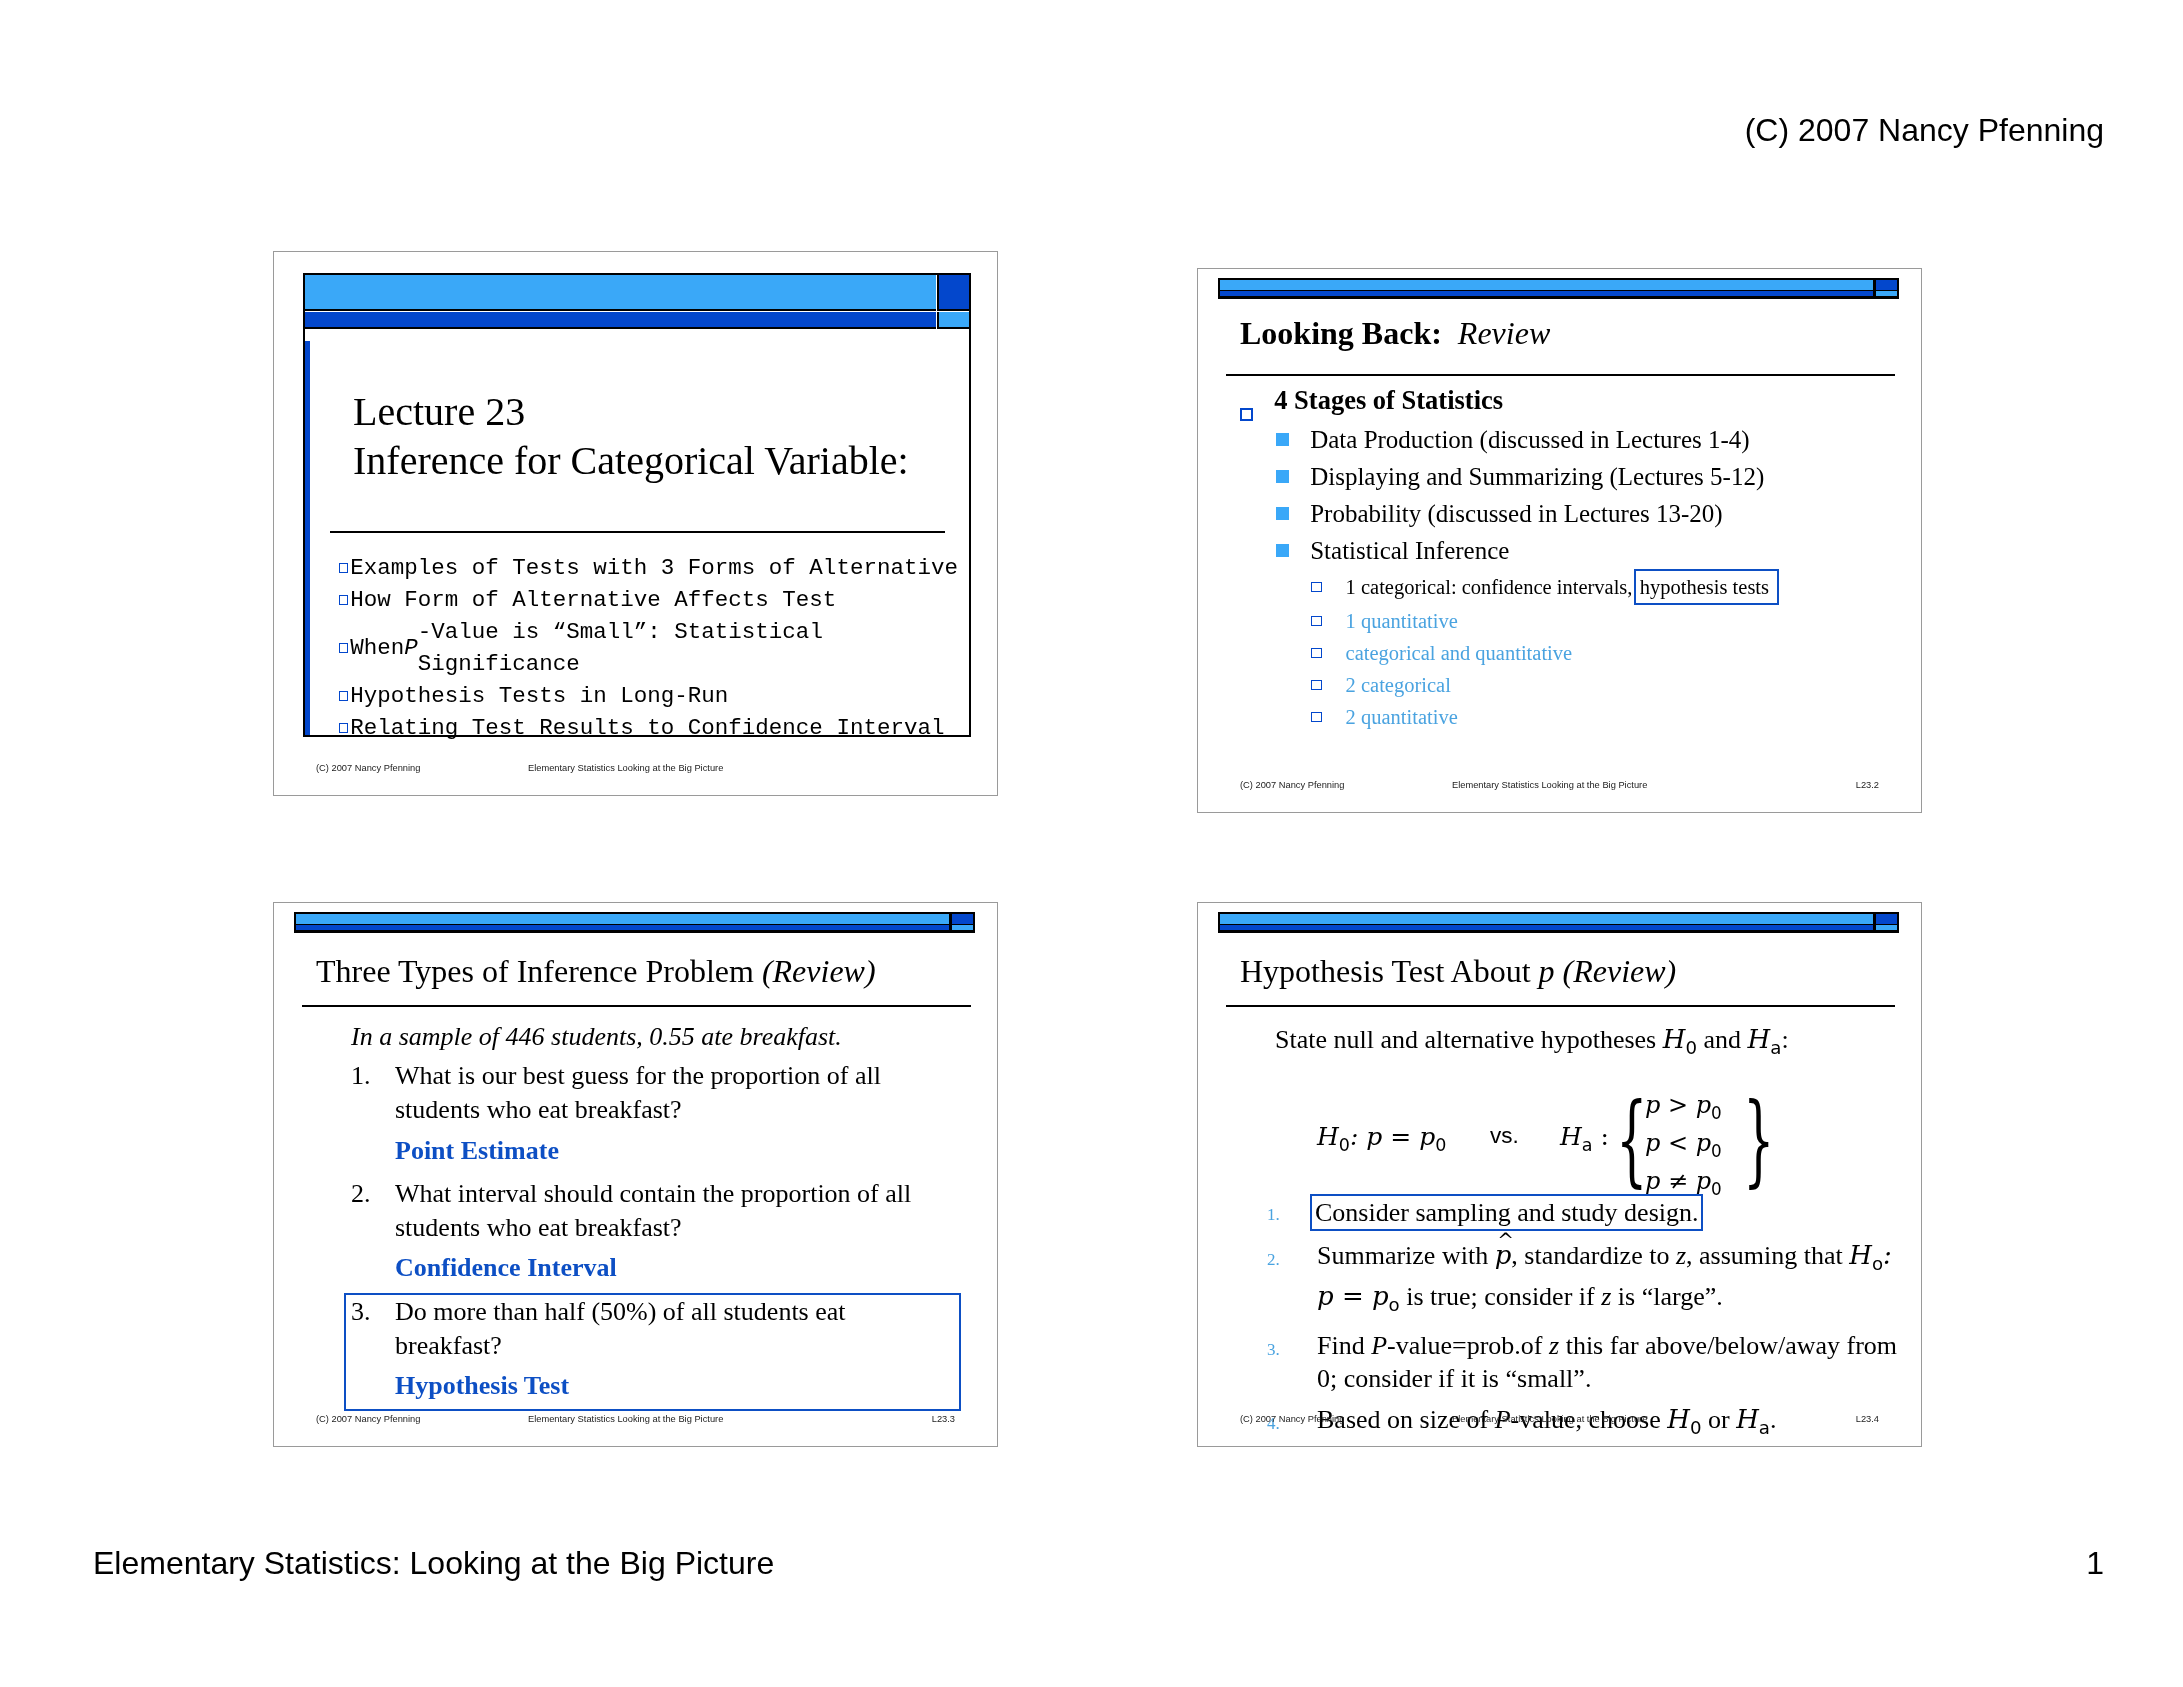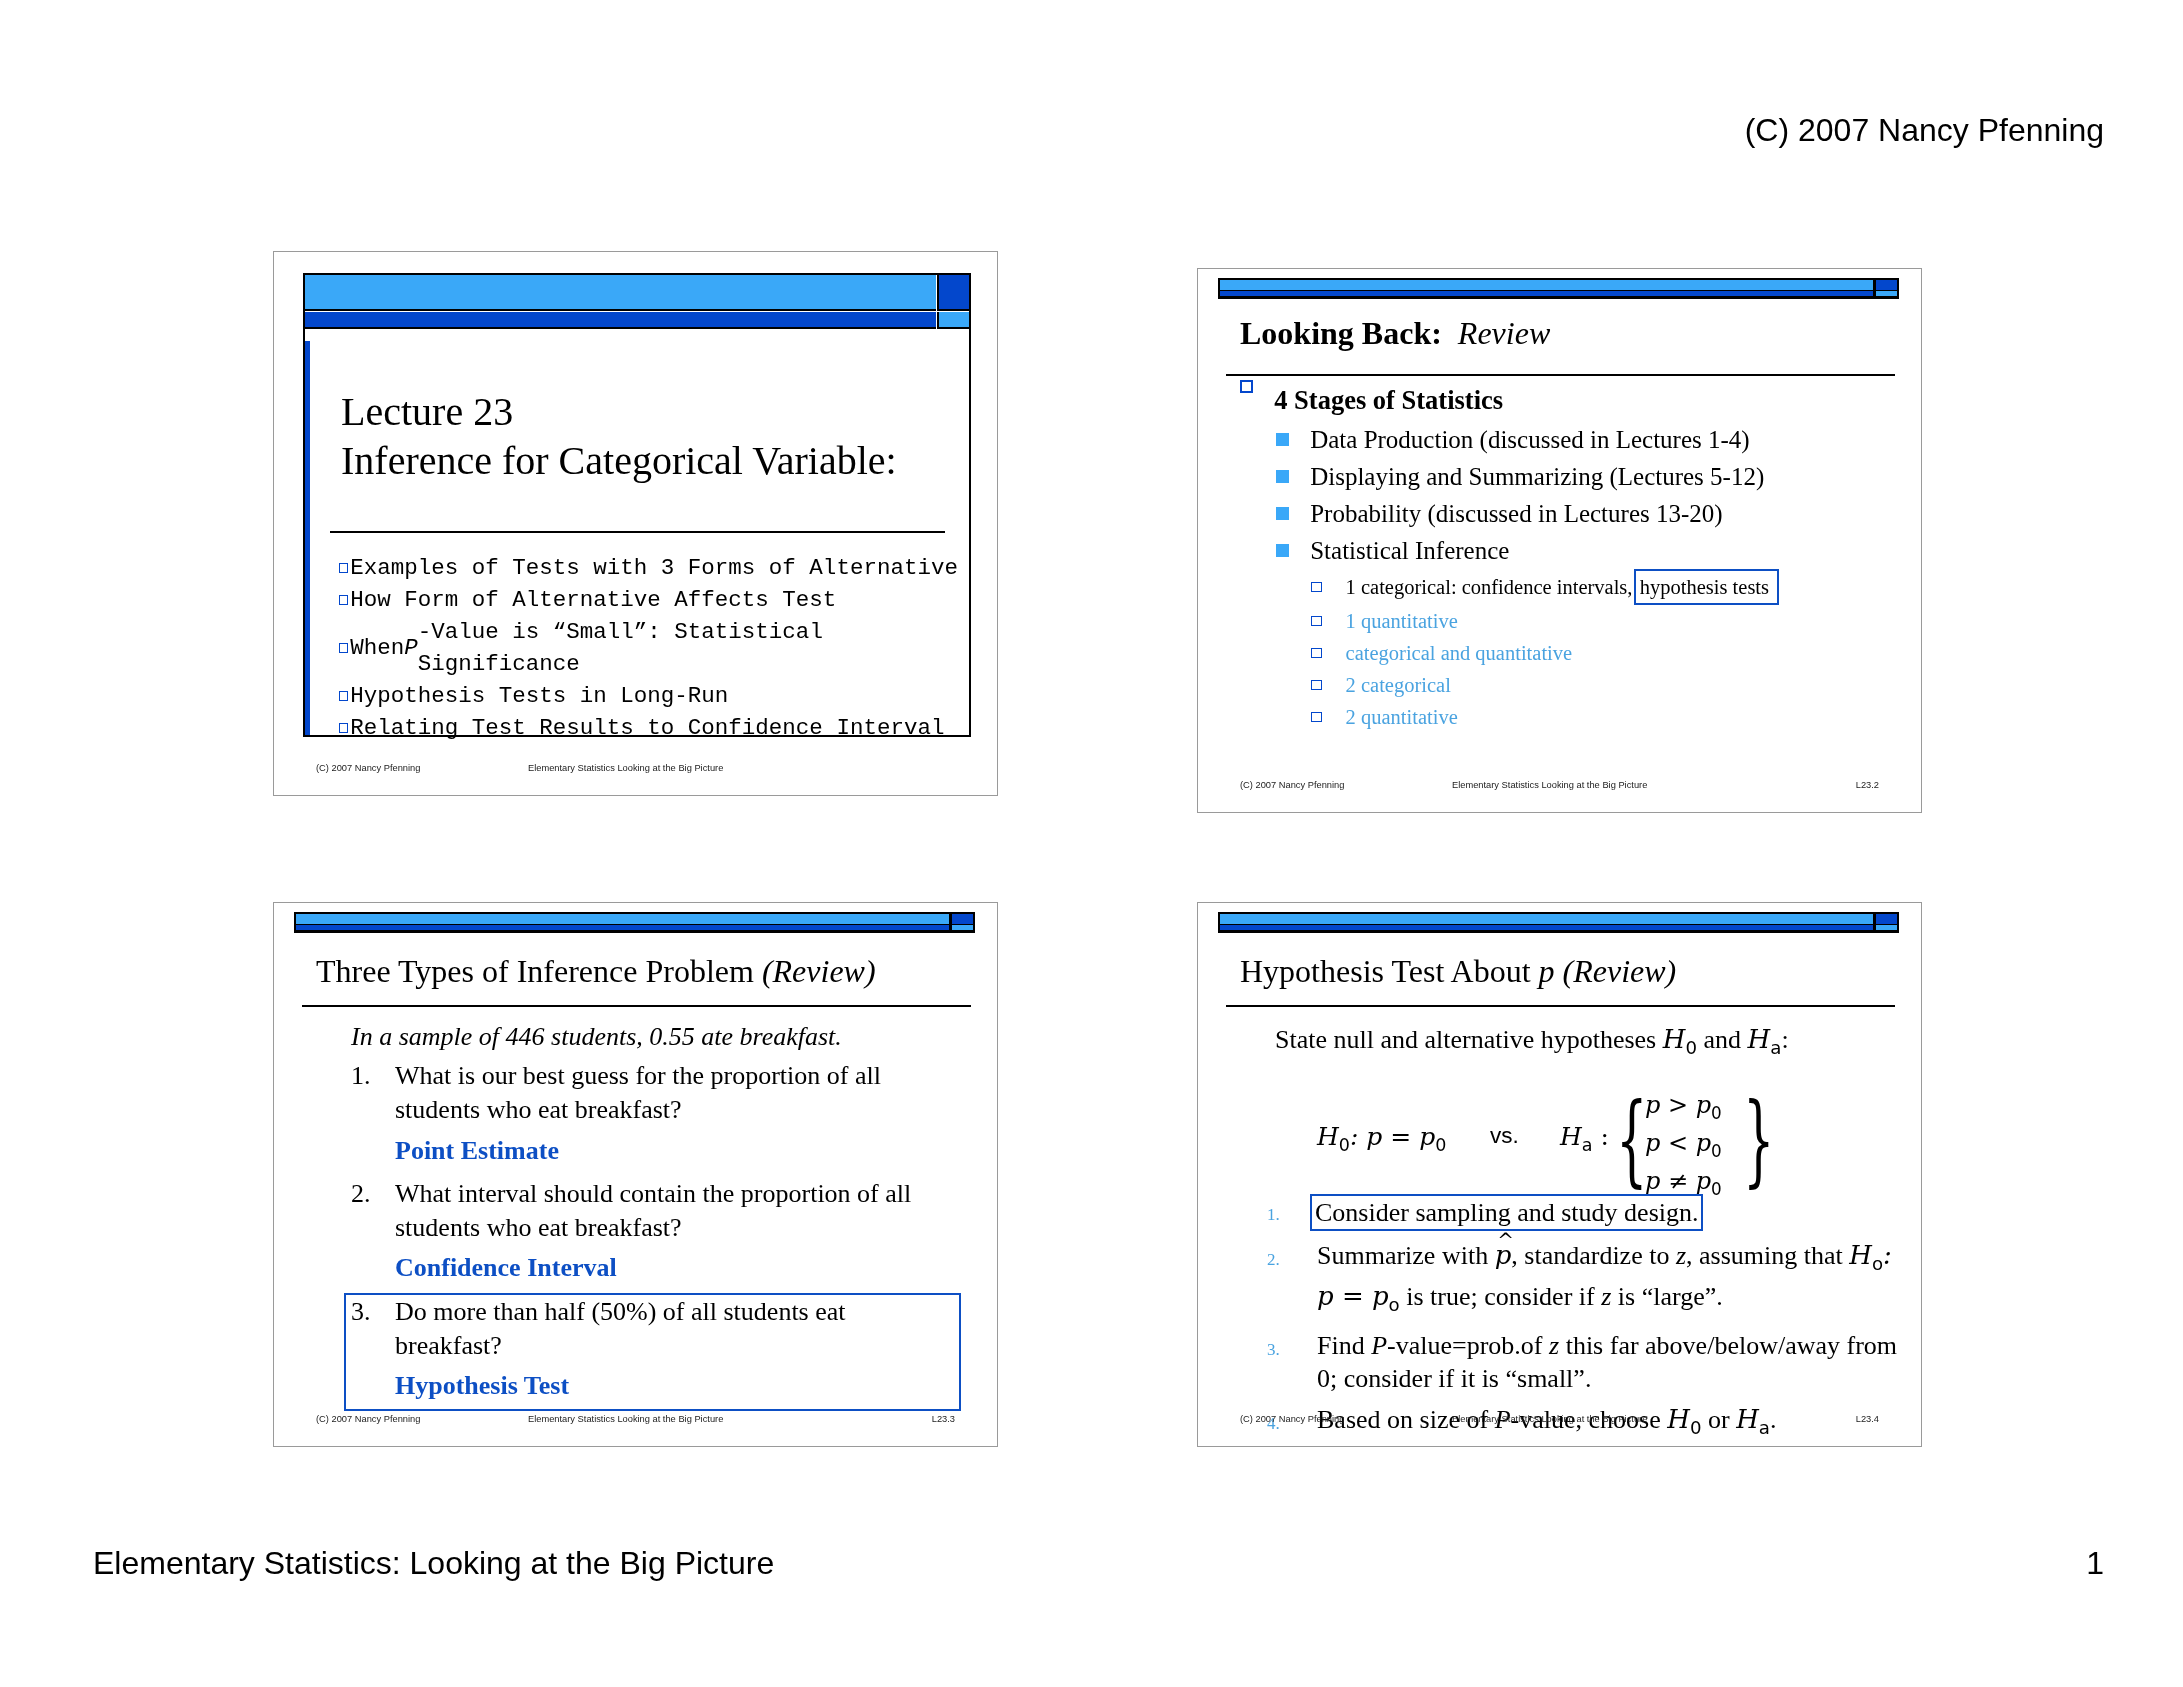--- a/index.html
+++ b/index.html
@@ -20,40 +20,40 @@
   .slide-footer .f-mid { position: absolute; left: 254px; }
   .slide-footer .f-right { position: absolute; right: 42px; }
 
   
   .title-frame { position: absolute; left: 29px; top: 21px; width: 668px; height: 464px; border: 2.6px solid #000; box-sizing: border-box; }
   .title-frame .left-stripe { position: absolute; left: 0; top: 66px; bottom: 0; width: 5.3px; background: #0347cc; }
   .tf-bar-top { position: absolute; left: 0; top: 0; right: 33px; height: 34px; background: #3aa8f8; border-bottom: 2.6px solid #000; }
   .tf-bar-bot { position: absolute; left: 0; top: 37px; right: 33px; height: 14.6px; background: #0347cc; border-bottom: 2.6px solid #000; }
   .tf-sq-top { position: absolute; right: 0; top: 0; width: 30px; height: 34px; background: #0347cc; border-left: 2.6px solid #000; border-bottom: 2.6px solid #000; }
   .tf-sq-bot { position: absolute; right: 0; top: 37px; width: 30px; height: 14.6px; background: #3aa8f8; border-left: 2.6px solid #000; border-bottom: 2.6px solid #000; }
-  .tf-title { position: absolute; left: 36px; top: 112px; font-size: 40px; line-height: 49px; }
+  .tf-title { position: absolute; left: 48px; top: 112px; font-size: 40px; line-height: 49px; }
   .tf-rule { position: absolute; left: 26.5px; right: 22.5px; top: 279px; height: 2px; background: #000; }
   .tf-list { position: absolute; left: 36px; top: 300px; font-family: "Liberation Sans", sans-serif; font-size: 22.5px; line-height: 32px; margin: 0; padding: 0; list-style: none; }
   .tf-list li { display: flex; align-items: center; }
   .box-bullet-sm { display: inline-block; width: 9.3px; height: 9.3px; border: 1.7px solid #0347cc; margin-right: 2px; box-sizing: border-box; }
 
   
   .hdr-bar { position: absolute; left: 20px; top: 9.3px; width: 681px; height: 21px; border: 2.6px solid #000; box-sizing: border-box; background: #000; }
   .hdr-bar .hb-top { position: absolute; left: 0; top: 0; right: 24px; height: 9.3px; background: #3aa8f8; }
   .hdr-bar .hb-bot { position: absolute; left: 0; top: 11.2px; right: 24px; height: 4.6px; background: #0347cc; }
   .hdr-bar .hs-top { position: absolute; right: 0; top: 0; width: 21px; height: 9.3px; background: #0347cc; }
   .hdr-bar .hs-bot { position: absolute; right: 0; top: 11.2px; width: 21px; height: 4.6px; background: #3aa8f8; }
 
   .slide-title { position: absolute; left: 42px; top: 46px; font-size: 32px; white-space: nowrap; }
   .slide-title .it { font-style: italic; font-weight: normal; }
   .slide-rule { position: absolute; left: 28px; right: 26.5px; top: 105px; height: 2px; background: #000; }
 
   
   .s2-list { position: absolute; left: 42px; top: 111px; margin: 0; padding: 0; list-style: none; }
-  .s2-l1 { font-size: 26.5px; font-weight: bold; line-height: 41px; display: flex; align-items: flex-start; }
+  .s2-l1 { font-size: 26.5px; font-weight: bold; line-height: 41px; display: flex; align-items: flex-end; }
   .s2-l2 { font-size: 25px; line-height: 37px; display: flex; align-items: center; padding-left: 36px; }
   .s2-l3 { font-size: 20.5px; line-height: 32px; display: flex; align-items: center; padding-left: 71px; }
   .bb-outline { display: inline-block; width: 13.2px; height: 13.2px; border: 2px solid #0347cc; box-sizing: border-box; margin-right: 21px; }
   .bb-fill { display: inline-block; width: 13.2px; height: 13.2px; background: #3aa8f8; margin-right: 21px; }
   .bb-outline-sm { display: inline-block; width: 10.6px; height: 10.6px; border: 1.7px solid #0347cc; box-sizing: border-box; margin-right: 24px; }
   .light-blue-text { color: #4aa3e0; }
   .highlight-box { border: 2.6px solid #0d4fc4; padding: 0 8px 0 4px; margin-left: 1.3px; }
 
   
   .s3-intro { position: absolute; left: 77px; top: 119px; font-size: 26px; font-style: italic; }

